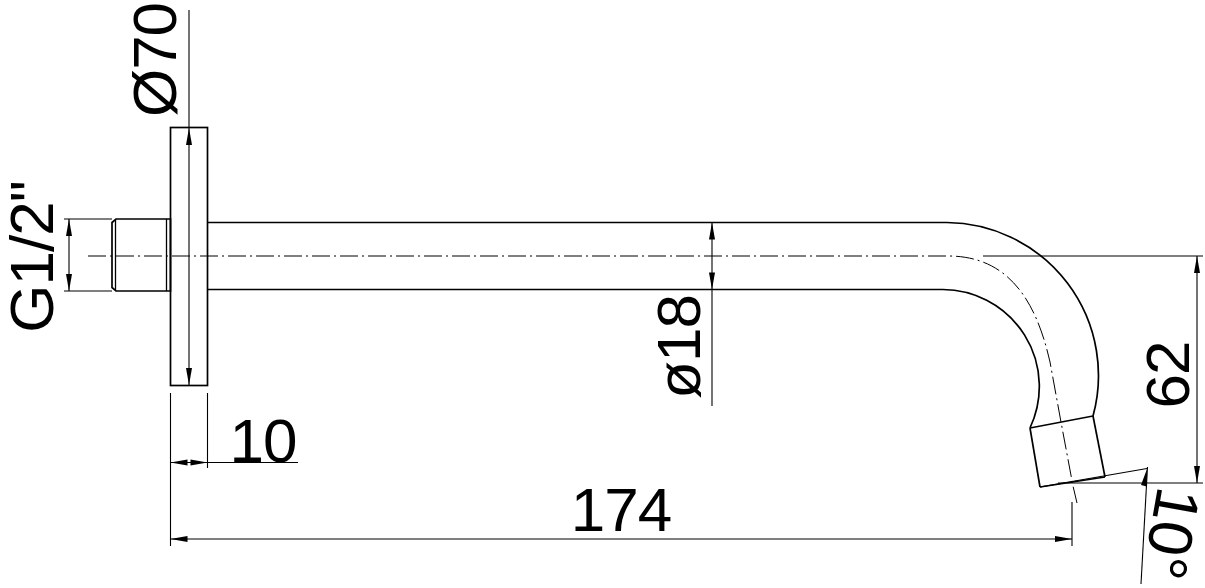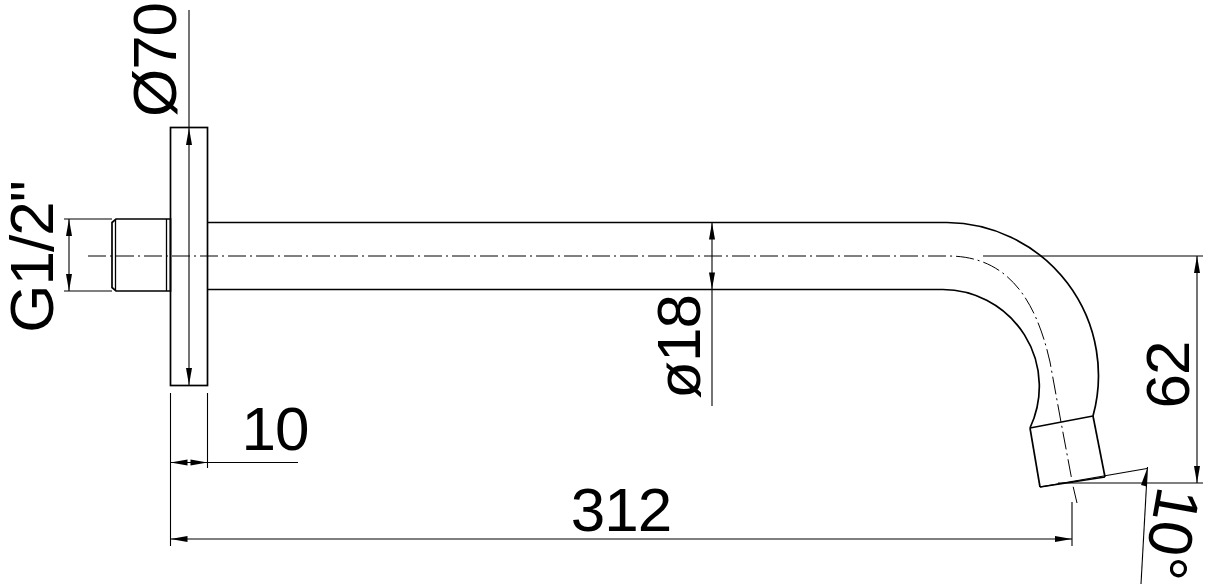--- a/index.html
+++ b/index.html
@@ -107,21 +107,21 @@
       <path class="arrow" d="M1147,469 l-6,16 l5.8,1.4 z"></path>
     </g>
   </svg>
 
   <div class="lbl rot-ccw" style="left:100px;top:29px;width:110px;height:62px;">Ø70</div>
 
   <div class="lbl rot-ccw" style="left:-68px;top:226px;width:200px;height:62px;">G1/2"</div>
 
   <div class="lbl rot-ccw" style="left:619px;top:317px;width:120px;height:60px;">ø18</div>
 
-  <div class="lbl" style="left:223px;top:401px;width:80px;height:56px;margin-left:12px;">10</div>
+  <div class="lbl" style="left:223px;top:413px;width:80px;height:56px;">10</div>
 
-  <div class="lbl" style="left:561px;top:482px;width:120px;height:56px;">312</div>
+  <div class="lbl" style="left:561px;top:482px;width:120px;height:56px;">174</div>
 
   <div class="lbl rot-ccw" style="left:1123px;top:345px;width:90px;height:60px;">62</div>
 
   <div class="lbl rot-angle" style="left:1116px;top:503px;width:110px;height:60px;">10°</div>
 
 </div>
 
 </body></html>

